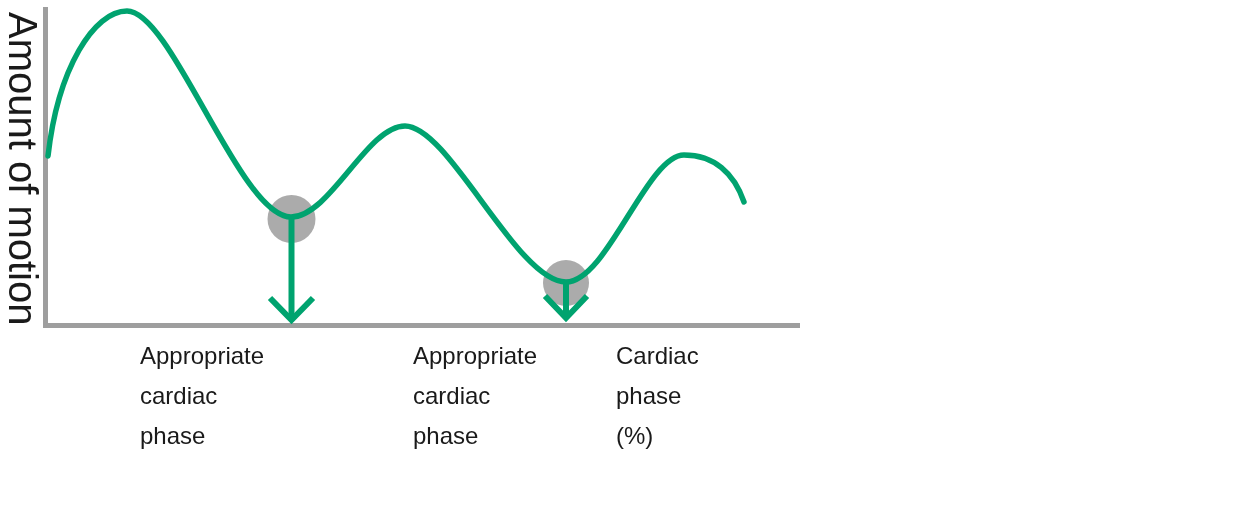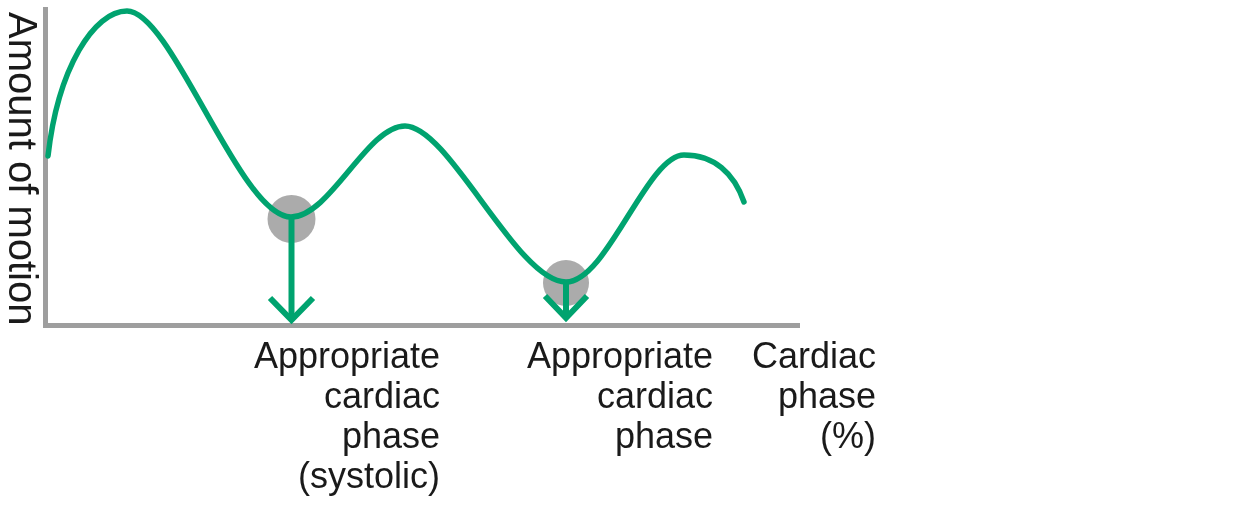--- a/index.html
+++ b/index.html
@@ -26,22 +26,22 @@
     writing-mode: vertical-rl;
     text-align: center;
     font-size: 40px;
     font-weight: 300;
     line-height: 46px;
     white-space: nowrap;
   }
   .bottom-label {
     position: absolute;
     top: 336px;
-    text-align: right;
-    font-size: 36px;
+    text-align: left;
+    font-size: 24px;
     font-weight: 300;
     line-height: 40px;
   }
   .bottom-label div { white-space: nowrap; }
   .label-systolic  { left: 140px; width: 300px; }
   .label-diastolic { left: 413px; width: 300px; }
   .label-xaxis     { left: 616px; width: 260px; }
 </style>
 </head>
 <body>
@@ -70,21 +70,20 @@
     <line x1="566" y1="284" x2="566" y2="315" stroke-width="6" stroke="#00a36f"></line>
     <path d="M 545 296 L 566 318 L 587 296" fill="none" stroke-width="6" stroke="#00a36f"></path>
   </svg>
 
   <div class="y-axis-label">Amount of motion</div>
 
   <div class="bottom-label label-systolic">
     <div>Appropriate</div>
     <div>cardiac</div>
     <div>phase</div>
-    <div>(systolic)</div>
   </div>
 
   <div class="bottom-label label-diastolic">
     <div>Appropriate</div>
     <div>cardiac</div>
     <div>phase</div>
   </div>
 
   <div class="bottom-label label-xaxis">
     <div>Cardiac</div>

